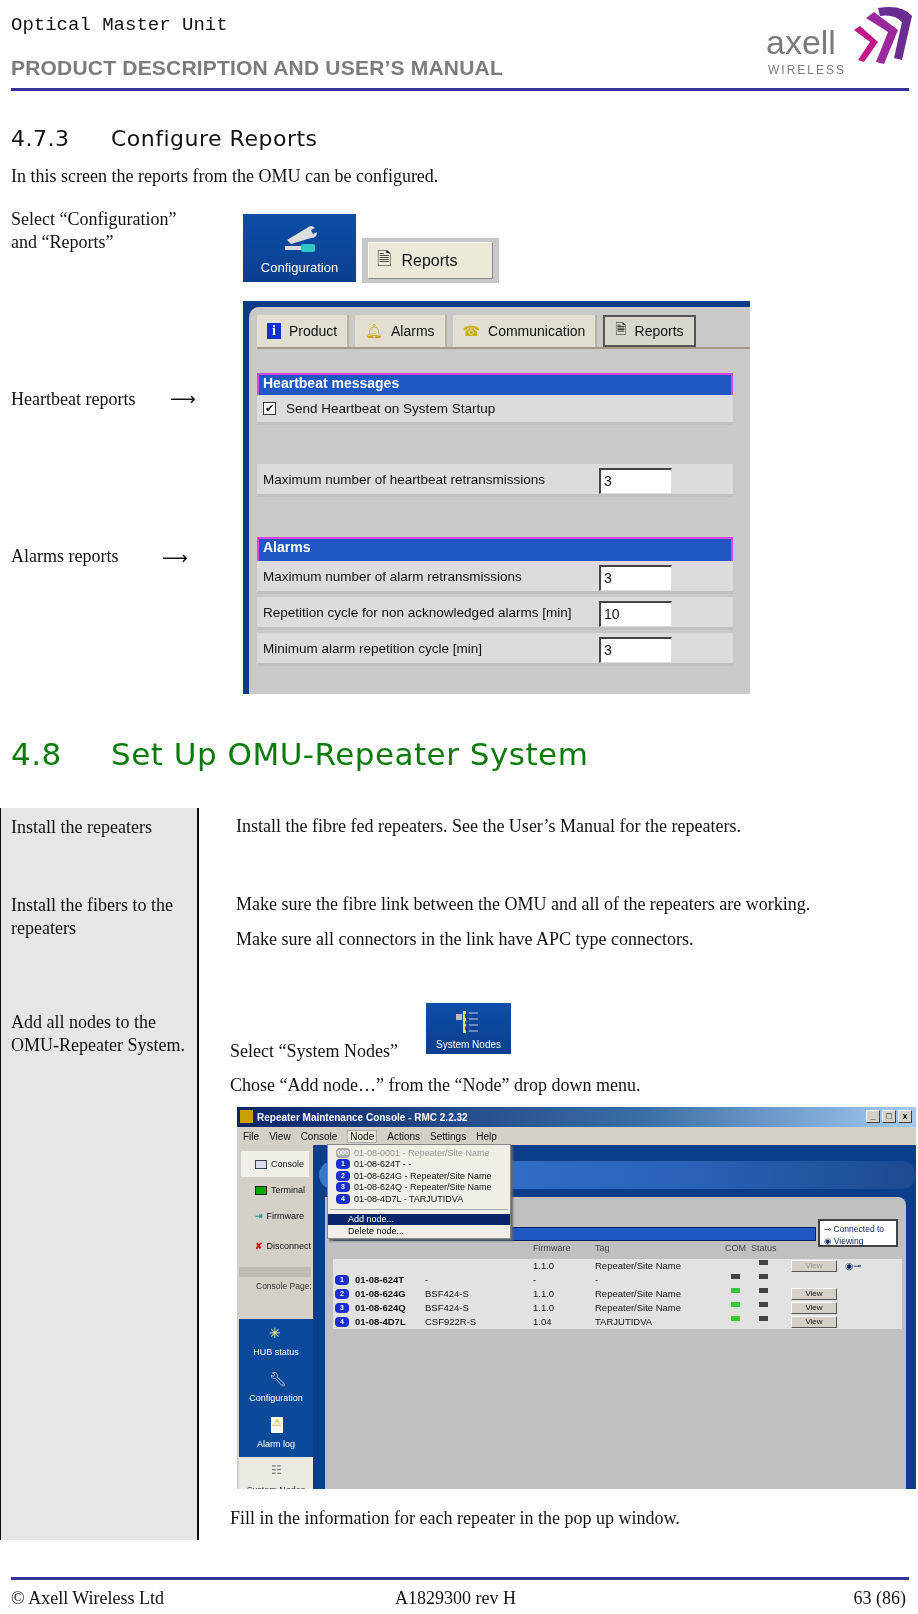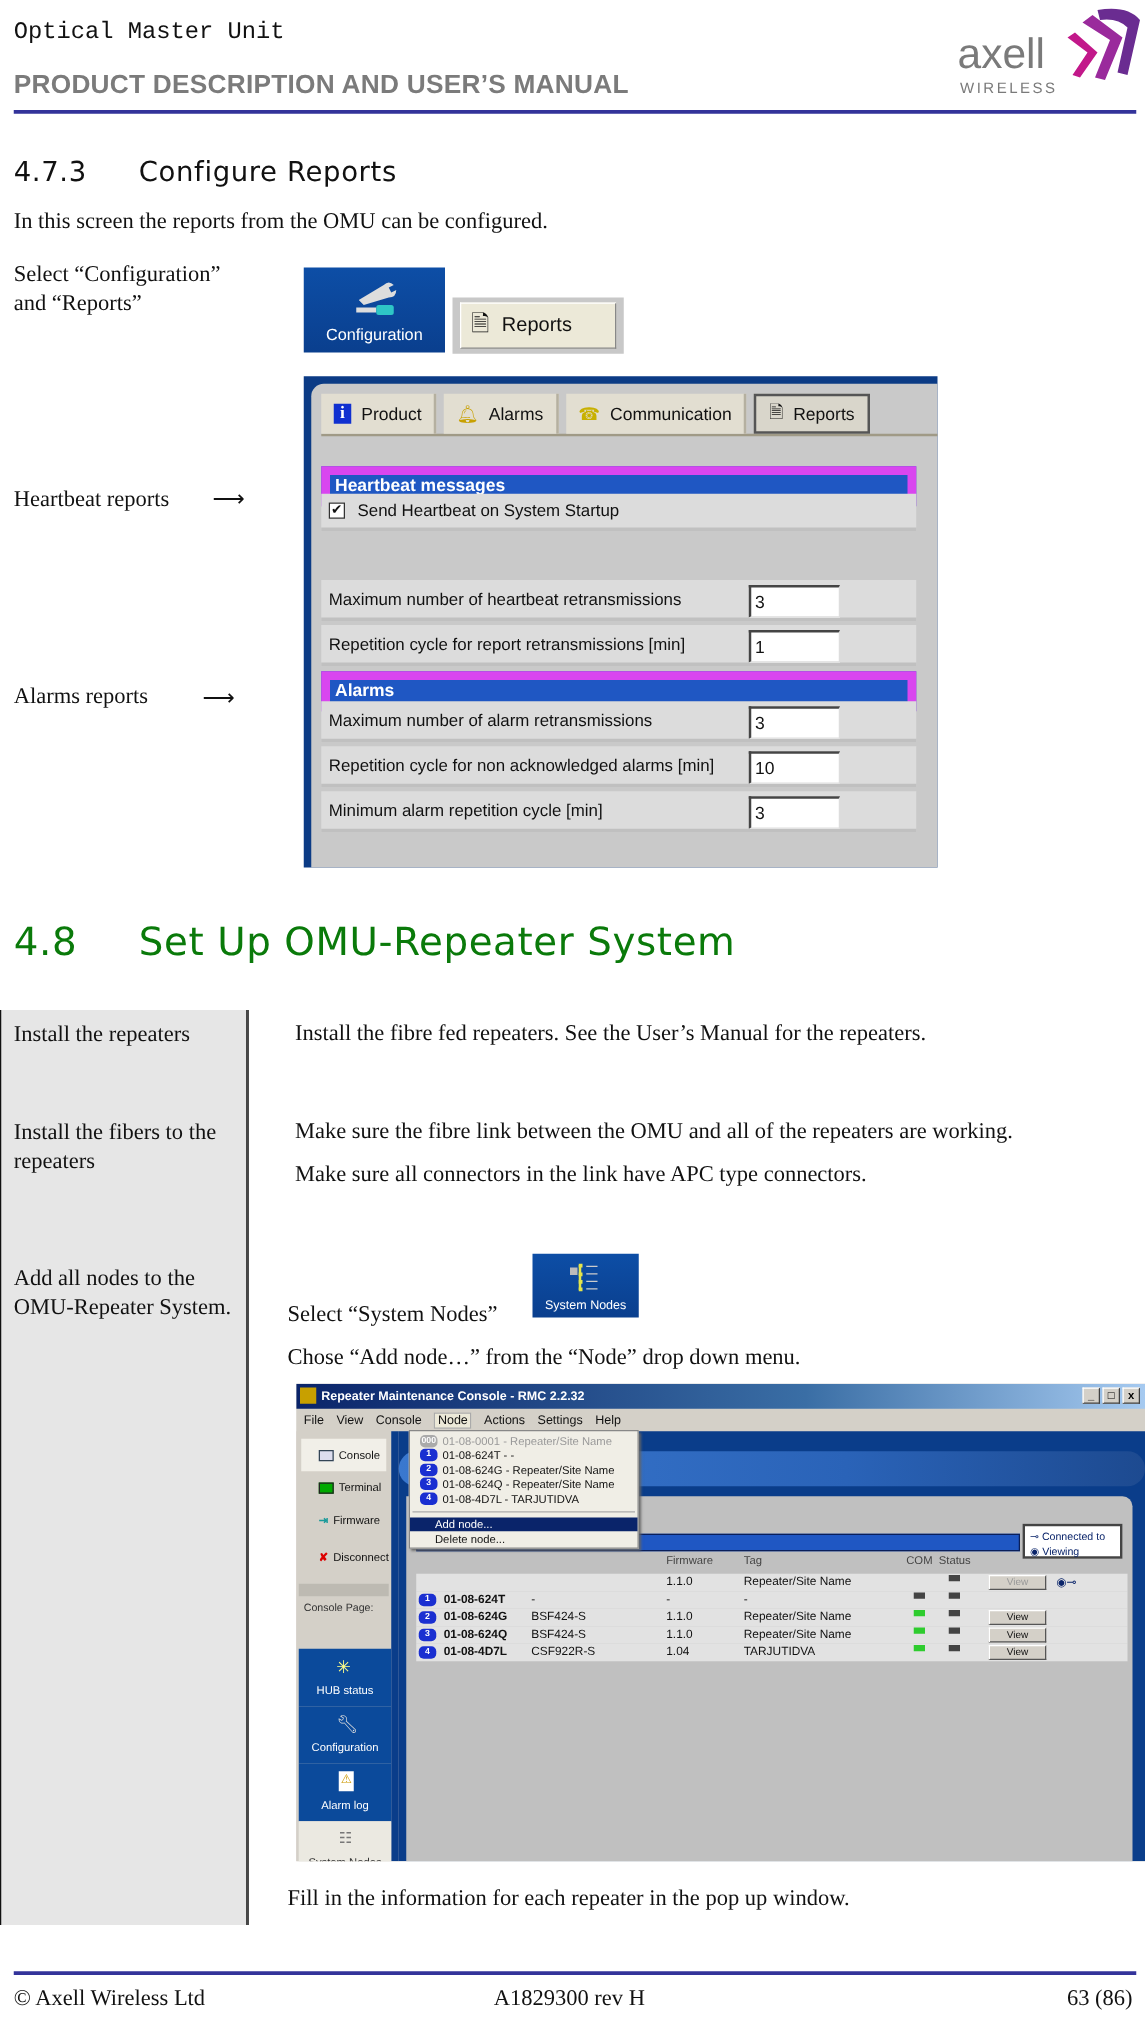--- a/index.html
+++ b/index.html
@@ -24,21 +24,21 @@
   .cfg-btn { left: 243px; top: 214px; width: 113px; height: 68px; background: linear-gradient(#0d4ea6, #0a3f8e); color: #fff; font-size: 13px; text-align: center; padding-top: 46px; }
   .rep-btn-wrap { left: 362px; top: 238px; width: 137px; height: 45px; background: #c8c8c8; padding: 4px 6px; }
   .rep-btn { width: 100%; height: 100%; background: #ece9d8; border: 1px solid #fff; border-right-color: #888; border-bottom-color: #888; display: flex; align-items: center; padding-left: 8px; gap: 10px; font-size: 16px; }
 
   
   .panel { left: 243px; top: 301px; width: 507px; height: 393px; background: #0b3b85; }
   .panel-inner { position: absolute; left: 6px; top: 6px; right: 0; bottom: 0; background: #c9c9c9; border-top-left-radius: 10px; }
   .tabs { position: absolute; left: 8px; top: 8px; right: 0; height: 34px; display: flex; gap: 6px; border-bottom: 2px solid #a09a86; }
   .tab { height: 32px; background: #e2ded1; display: flex; align-items: center; padding: 0 10px; gap: 8px; font-size: 14px; border-right: 2px solid #b5b0a0; }
   .tab.active { border: 2px solid #555; background: #d9d6cb; }
-  .sect { position: absolute; left: 8px; width: 476px; height: 32px; background: #1f57c3; border: 7px solid #d946ef; color: #fff; font-weight: bold; font-size: 14px; padding-left: 4px; line-height: 16px; }
+  .sect { position: absolute; left: 8px; width: 476px; height: 32px; background: #1f57c3; border: 2px solid #d946ef; color: #fff; font-weight: bold; font-size: 14px; padding-left: 4px; line-height: 16px; }
   .row { position: absolute; left: 8px; width: 476px; height: 33px; background: #dcdcdc; border-bottom: 3px solid #c0c0c0; display: flex; align-items: center; padding-left: 6px; font-size: 13.5px; }
   .row .val { position: absolute; left: 342px; top: 4px; width: 73px; height: 26px; background: #fff; border-top: 2px solid #444; border-left: 2px solid #444; border-right: 1px solid #ddd; border-bottom: 1px solid #ddd; font-size: 14px; padding-left: 3px; line-height: 22px; }
   .chk { width: 13px; height: 13px; border: 1px solid #333; background: #fff; font-size: 11px; line-height: 11px; text-align: center; margin-right: 10px; }
 
   .arrow { font-size: 18px; }
 
   
   .h2 { left: 11px; top: 736px; font-size: 31px; color: #0a7a0a; letter-spacing: 0.5px; }
   .h2 .num { display: inline-block; width: 100px; }
   .leftcol { left: 0; top: 808px; width: 198px; height: 732px; background: #e6e6e6; border-left: 1px solid #111; border-right: 1px solid #111; }
@@ -145,24 +145,20 @@
 
     <div class="sect" style="top:66px;">Heartbeat messages</div>
     <div class="row" style="top:88px; height:30px;">
       <span class="chk">✔</span>
       <span>Send Heartbeat on System Startup</span>
     </div>
     <div class="row" style="top:157px;">
       <span>Maximum number of heartbeat retransmissions</span>
       <span class="val">3</span>
     </div>
-    <div class="row" style="top:193px;">
-      <span>Repetition cycle for report retransmissions [min]</span>
-      <span class="val">1</span>
-    </div>
 
     <div class="sect" style="top:230px;">Alarms</div>
     <div class="row" style="top:254px;">
       <span>Maximum number of alarm retransmissions</span>
       <span class="val">3</span>
     </div>
     <div class="row" style="top:290px;">
       <span>Repetition cycle for non acknowledged alarms [min]</span>
       <span class="val">10</span>
     </div>
@@ -233,21 +229,21 @@
     </div>
     <div class="sidebtn">
       <span style="color:#1a9a9a;font-weight:bold;">⇥</span>
       <span>Firmware</span>
     </div>
     <div class="sidebtn" style="height:34px;">
       <span style="color:#d00;font-weight:bold;">✘</span>
       <span>Disconnect</span>
     </div>
     <div style="height:10px; background:#bdbab2; margin:4px 2px;"></div>
-    <div style="font-size:8.5px; padding-left:6px; color:#333;">Console Page:</div>
+    <div style="font-size:8.5px; padding-left:19px; color:#333;">Console Page:</div>
     <div class="side-pages" style="top:174px;">
       <div class="pagebtn" style="position:relative;">
         <span class="abs" style="left:30px; top:6px; color:#ff8;font-size:14px;">✳</span>
         <span>HUB status</span>
       </div>
       <div class="pagebtn" style="position:relative;">
         <span class="abs" style="left:30px; top:6px; color:#ddd;font-size:14px;">🔧︎</span>
         <span>Configuration</span>
       </div>
       <div class="pagebtn" style="position:relative;">

